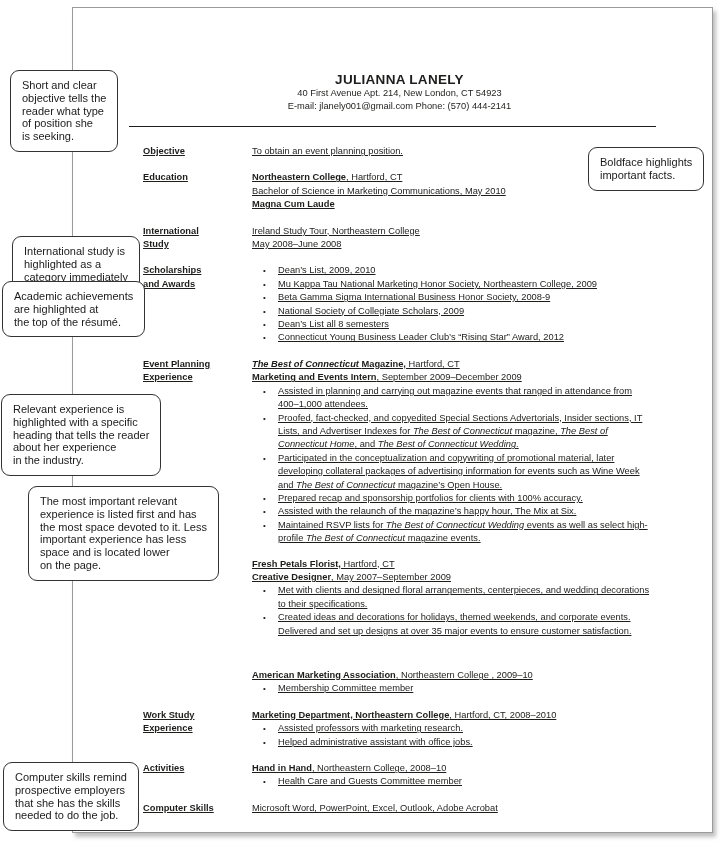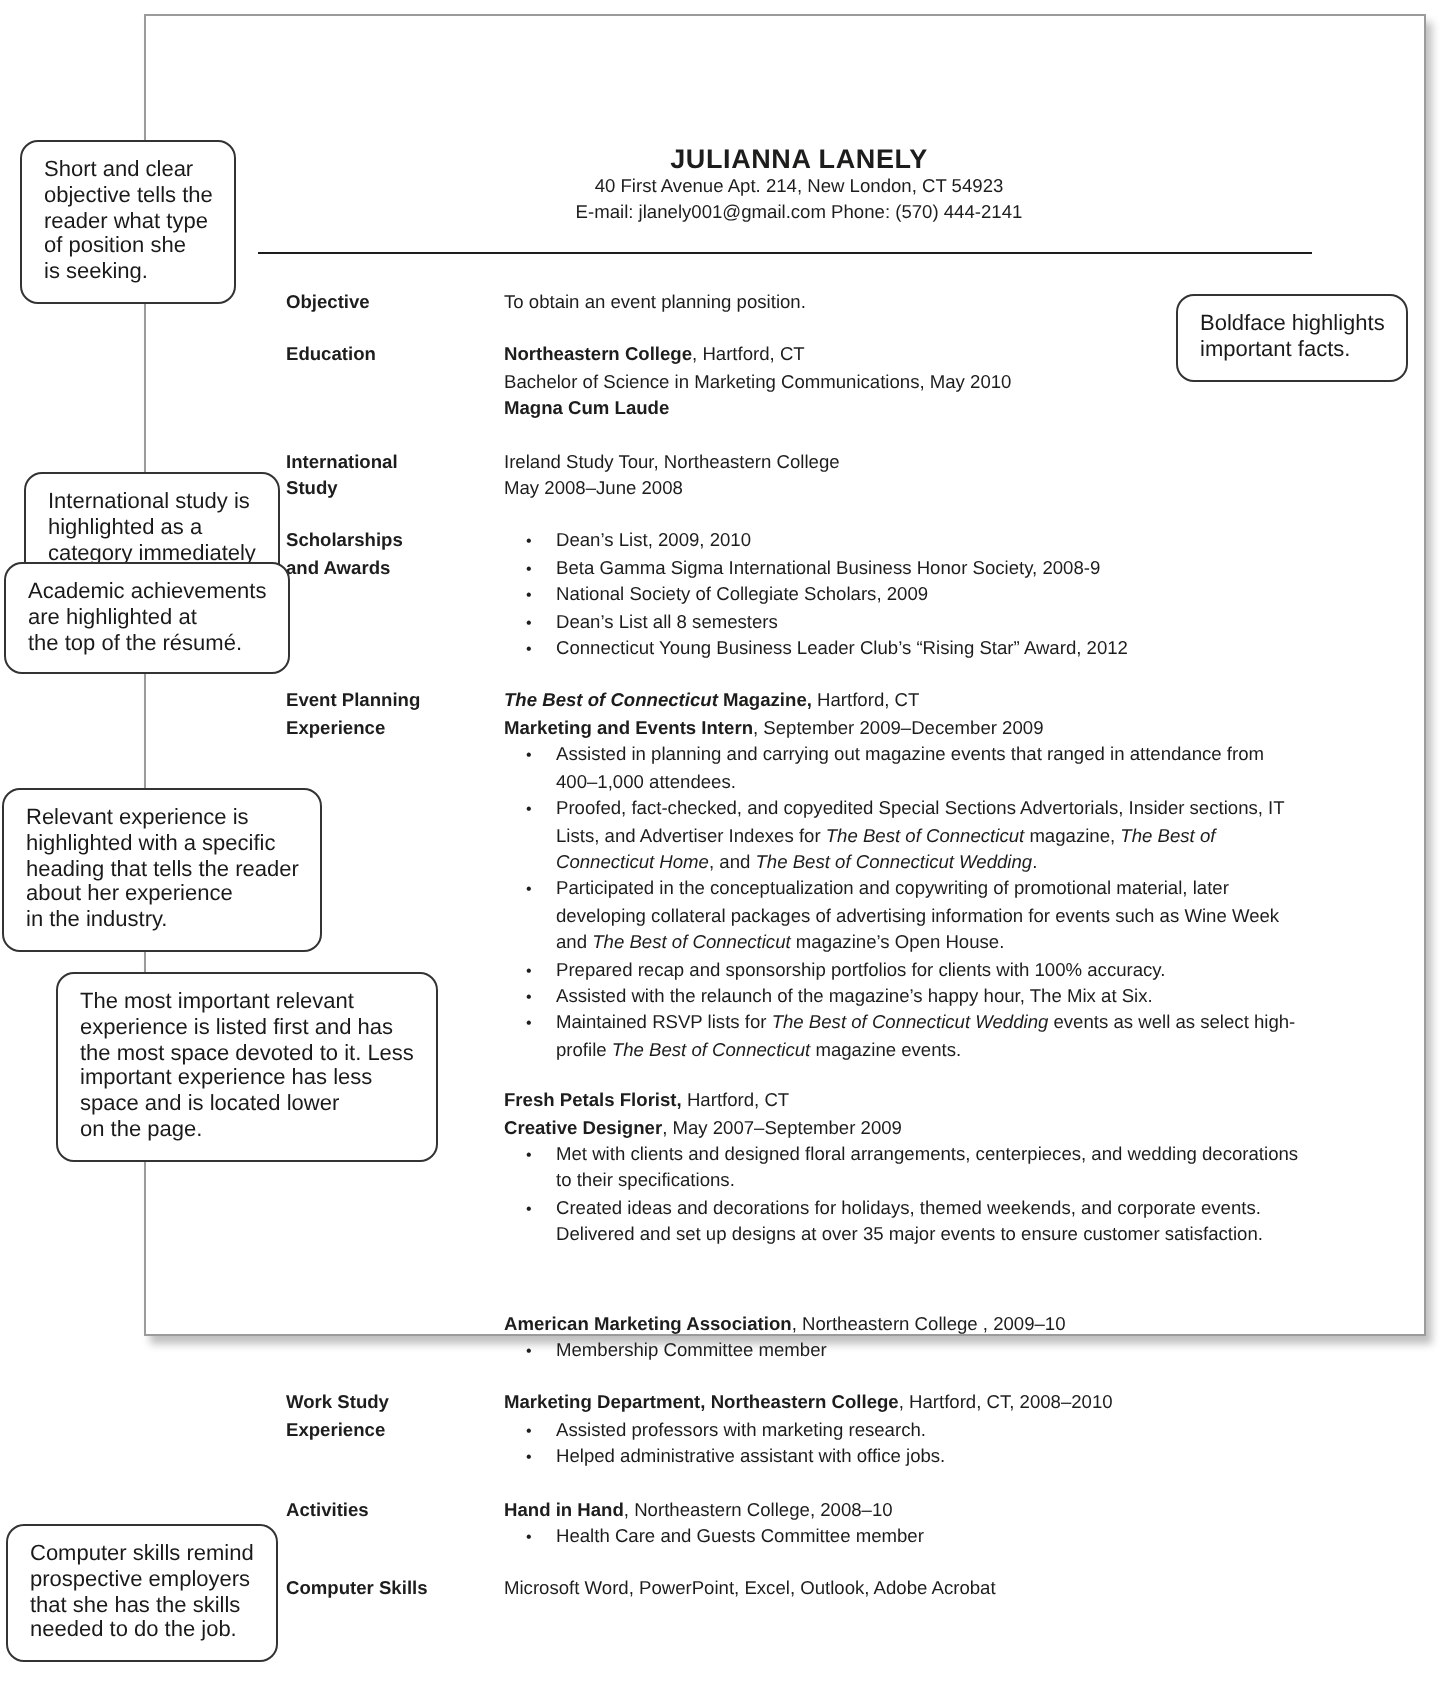--- a/index.html
+++ b/index.html
@@ -3,31 +3,31 @@
 <meta charset="utf-8">
 <title>Resume</title>
 <style>
   html,body { margin:0; padding:0; background:#ffffff; }
   .canvas {
     position:relative; width:720px; height:850px; overflow:hidden;
     background:#ffffff; font-family:"Liberation Sans", sans-serif; color:#1d1d1b;
   }
   
   .sheet {
-    position:absolute; left:72px; top:7px; width:641px; height:661px;
+    position:absolute; left:72px; top:7px; width:641px; height:826px;
     box-sizing:border-box; background:#ffffff;
     border:1px solid #9b9b9b;
     box-shadow:3px 4px 4px rgba(0,0,0,0.25);
     padding:64px 56px 0 70px;
   }
   .r-name { text-align:center; font-weight:bold; font-size:13.5px; letter-spacing:.3px; }
   .r-addr { text-align:center; font-size:9.3px; line-height:13px; }
   .r-addr.first { }
   .r-rule { border:0; border-top:1.6px solid #1d1d1b; width:527px; margin:13px 0 0 -14px; }
-  .sections { margin-top:18px; font-size:9.3px; line-height:13.4px; }
+  .sections { margin-top:18px; font-size:9.3px; line-height:13.4px;text-decoration:underline; }
   .section-row { display:flex; }
   .section-row + .section-row { margin-top:13px; }
   .sec-label { width:109px; flex:0 0 109px; font-weight:bold; white-space:pre-line; }
   .sec-body { width:403px; }
   .block + .block { margin-top:12px; }
   .block.wide-gap { margin-top:31px; }
   .b { font-weight:bold; }
   .i { font-style:italic; }
   .line { white-space:pre-line; }
   .bullet { position:relative; padding-left:26px; }
@@ -91,20 +91,23 @@
         </div>
         <div class="section-row">
           <div class="sec-label">Scholarships
 and Awards</div>
           <div class="sec-body">
             <div class="block">
               <div class="bullet">
                 <div class="bullet-text"><span>Dean’s List, 2009, 2010</span></div>
               </div>
               <div class="bullet">
+                <div class="bullet-text"><span>Mu Kappa Tau National Marketing Honor Society, Northeastern College, 2009</span></div>
+              </div>
+              <div class="bullet">
                 <div class="bullet-text"><span>Beta Gamma Sigma International Business Honor Society, 2008-9</span></div>
               </div>
               <div class="bullet">
                 <div class="bullet-text"><span>National Society of Collegiate Scholars, 2009</span></div>
               </div>
               <div class="bullet">
                 <div class="bullet-text"><span>Dean’s List all 8 semesters</span></div>
               </div>
               <div class="bullet">
                 <div class="bullet-text"><span>Connecticut Young Business Leader Club’s “Rising Star” Award, 2012</span></div>

